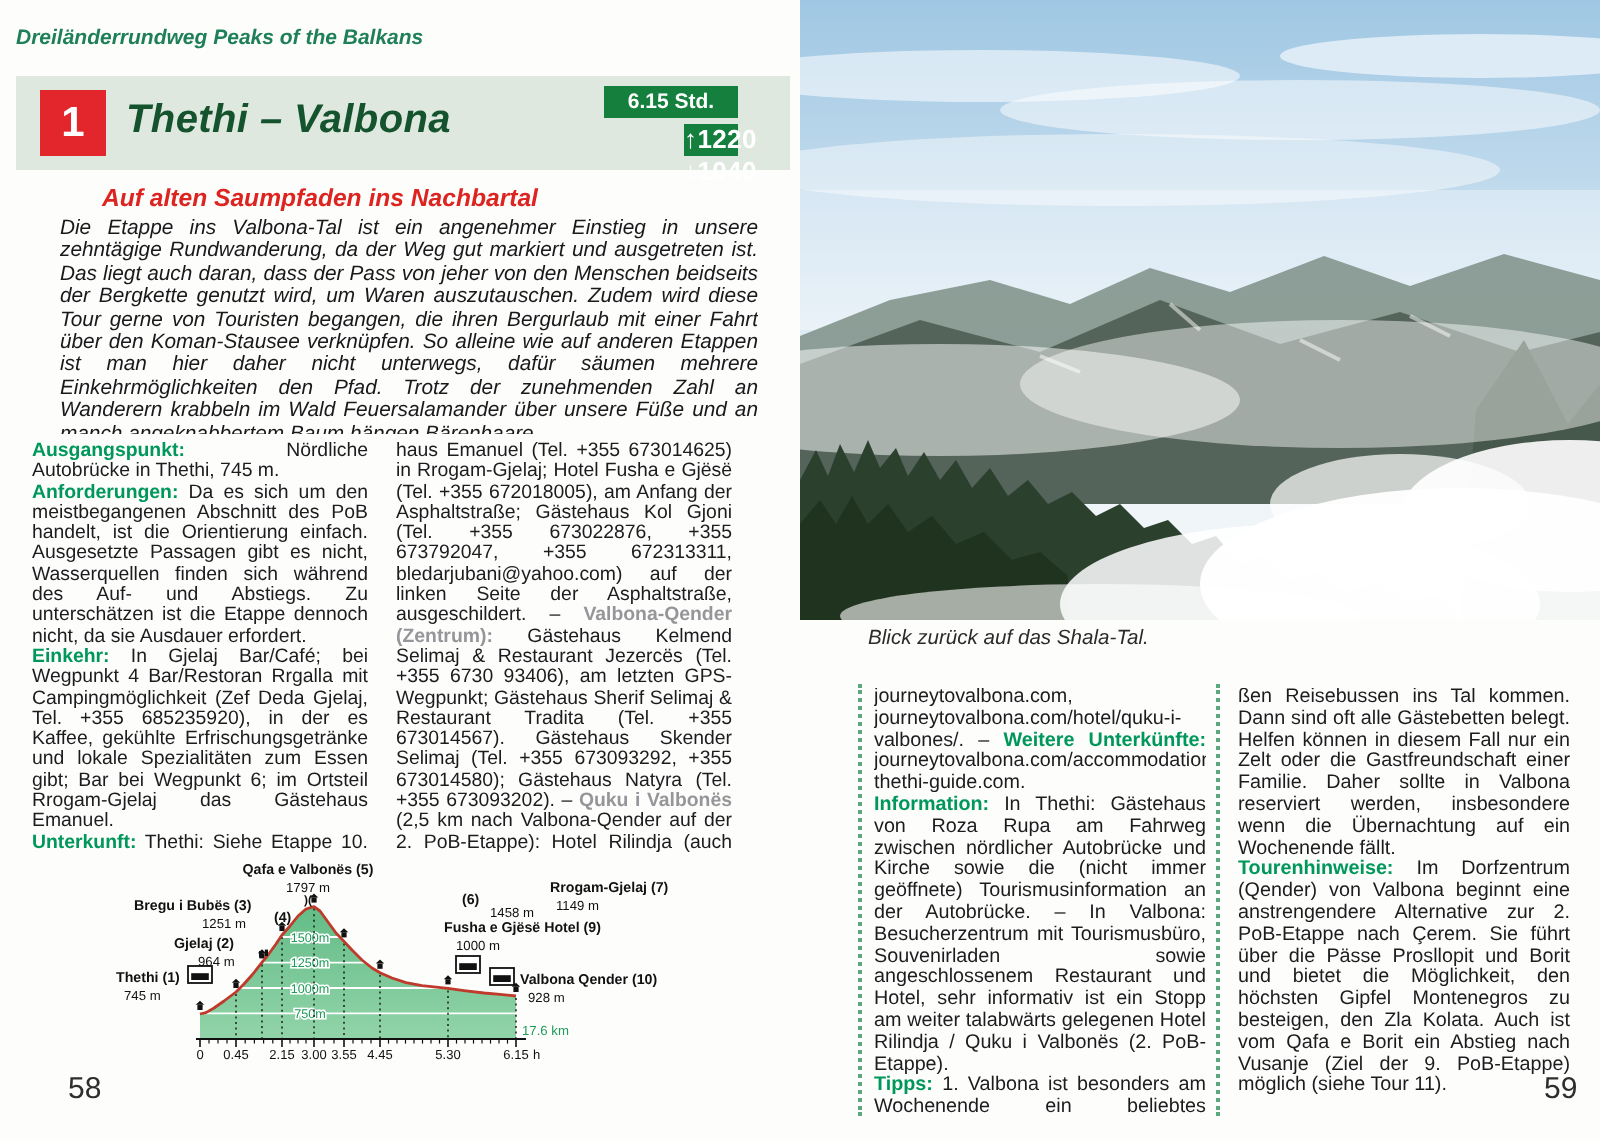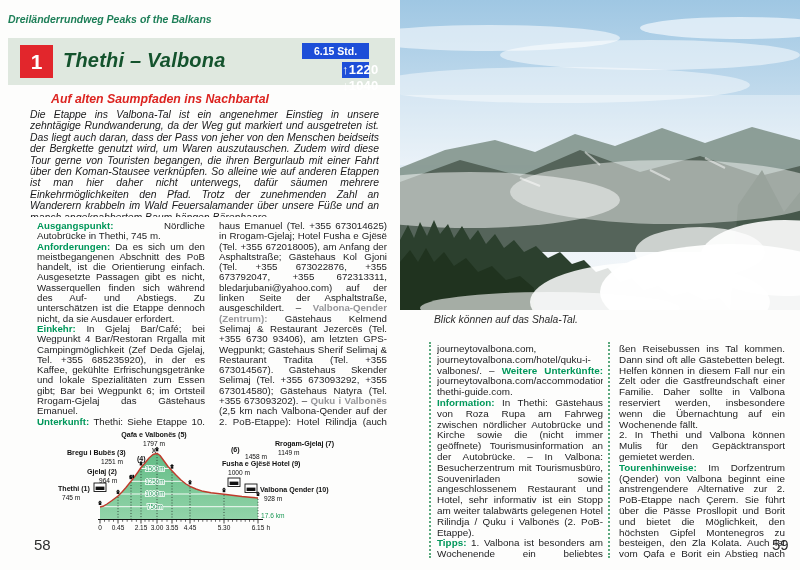--- a/index.html
+++ b/index.html
@@ -7,31 +7,31 @@
   .sheet{position:relative;width:800px;height:570px;background:#fdfdfc;overflow:hidden;}
 
   .series-header{position:absolute;left:8px;top:13px;width:387px;text-align:left;
     font-style:italic;font-weight:bold;font-size:10.5px;color:#1e7f58;}
 
   .title-bar{position:absolute;left:8px;top:38px;width:387px;height:47px;background:#dfe8df;}
   .stage-num{position:absolute;left:12px;top:7px;width:33px;height:33px;background:#e2262c;
     color:#fff;font-weight:bold;font-size:21px;display:flex;align-items:center;justify-content:center;}
   .stage-title{position:absolute;left:55px;top:11px;font-size:20px;font-weight:bold;font-style:italic;color:#14532d;letter-spacing:.2px;}
   .badges{position:absolute;left:294px;top:5px;width:67px;}
-  .badge{background:#1d4ed8;color:#fff;font-weight:bold;text-align:center;height:16px;line-height:16px;}
+  .badge{background:#15803d;color:#fff;font-weight:bold;text-align:center;height:16px;line-height:16px;}
   .badge.duration{font-size:10.5px;margin-bottom:3px;}
   .badge.updown{font-size:13px;letter-spacing:.2px;margin-left:40px;}
 
   .subtitle{position:absolute;left:30px;top:92px;font-size:12.3px;font-weight:bold;font-style:italic;color:#dc2420;margin-left:21px;}
 
   .intro{position:absolute;left:30px;top:109px;width:349px;height:108px;overflow:hidden;
     font-style:italic;font-size:10.4px;line-height:11.4px;text-align:justify;color:#19191b;}
 
   .cols{position:absolute;display:flex;overflow:hidden;}
-  .cols-left{left:37px;top:221px;width:350px;height:206px;gap:14px;}
+  .cols-left{left:16px;top:221px;width:350px;height:206px;gap:14px;}
   .cols-right{left:437px;top:344px;width:352px;height:214px;gap:16px;}
   .col{flex:0 0 auto;text-align:justify;font-size:9.7px;line-height:10.3px;color:#1c1c1e;overflow:hidden;}
   .cols-left .col{width:168px;}
   .cols-right .col{width:166px;font-size:9.9px;line-height:10.8px;}
   .col p{margin:0;}
   .seg-g{color:#00975a;font-weight:bold;}
   .seg-y{color:#96969a;font-weight:bold;}
   .seg-p{}
 
   .divider-v{position:absolute;width:0;border-left:2px dotted #5aa97d;}
@@ -229,33 +229,32 @@
     <ellipse cx="270" cy="192" rx="160" ry="32" fill="#ffffff" opacity="0.45"></ellipse>
     <path d="M0,310 L0,240 L8,225 L14,238 L20,222 L27,236 L34,220 L40,234 L48,224 L54,238 L62,226 L70,240 L78,230 L86,244 L95,234 L104,248 L114,240 L124,252 L136,246 L148,258 L160,252 L172,264 L184,260 L196,272 L208,268 L220,282 L232,278 L244,290 L258,286 L272,296 L288,292 L304,300 L320,298 L330,310 Z" fill="#2c402e"></path>
     <path d="M0,310 L0,262 L10,250 L18,262 L26,248 L34,262 L44,252 L54,266 L66,258 L78,272 L92,266 L106,280 L120,276 L134,288 L134,310 Z" fill="#20331f"></path>
     <ellipse cx="330" cy="292" rx="130" ry="48" fill="#ffffff" opacity="0.95"></ellipse>
     <ellipse cx="250" cy="302" rx="120" ry="40" fill="#ffffff" opacity="0.85"></ellipse>
     <ellipse cx="385" cy="258" rx="85" ry="38" fill="#ffffff" opacity="0.9"></ellipse>
     <ellipse cx="300" cy="252" rx="65" ry="25" fill="#ffffff" opacity="0.7"></ellipse>
     <ellipse cx="150" cy="308" rx="130" ry="16" fill="#ffffff" opacity="0.6"></ellipse>
   </svg>
 
-  <div class="caption">Blick können auf das Shala-Tal.</div>
+  <div class="caption">Blick zurück auf das Shala-Tal.</div>
 
   <div class="divider-v" id="divider-gutter"></div>
   <div class="divider-v" id="divider-cols"></div>
 
   <div class="cols cols-right">
     <div class="col">
         <p><span class="seg-p">journeytovalbona.com, journeytovalbona.com/hotel/quku-i-valbones/. – </span><span class="seg-g">Weitere Unterkünfte:</span><span class="seg-p"> journeytovalbona.com/accommodations, thethi-guide.com.</span></p>
         <p><span class="seg-g">Information:</span><span class="seg-p"> In Thethi: Gästehaus von Roza Rupa am Fahrweg zwischen nördlicher Autobrücke und Kirche sowie die (nicht immer geöffnete) Tourismusinformation an der Autobrücke. – In Valbona: Besucherzentrum mit Tourismusbüro, Souvenirladen sowie angeschlossenem Restaurant und Hotel, sehr informativ ist ein Stopp am weiter talabwärts gelegenen Hotel Rilindja / Quku i Valbonës (2. PoB-Etappe).</span></p>
         <p><span class="seg-g">Tipps:</span><span class="seg-p"> 1. Valbona ist besonders am Wochenende ein beliebtes Ausflugsziel für kosovarische und albanische Großstädter, die von Freitag bis Sonntag mit gro-</span></p>
       </div>
     <div class="col">
         <p><span class="seg-p">ßen Reisebussen ins Tal kommen. Dann sind oft alle Gästebetten belegt. Helfen können in diesem Fall nur ein Zelt oder die Gastfreundschaft einer Familie. Daher sollte in Valbona reserviert werden, insbesondere wenn die Übernachtung auf ein Wochenende fällt.</span></p>
-        <p><span class="seg-p">2. In Thethi und Valbona können Mulis für den Gepäcktransport gemietet werden.</span></p>
         <p><span class="seg-g">Tourenhinweise:</span><span class="seg-p"> Im Dorfzentrum (Qender) von Valbona beginnt eine anstrengendere Alternative zur 2. PoB-Etappe nach Çerem. Sie führt über die Pässe Prosllopit und Borit und bietet die Möglichkeit, den höchsten Gipfel Montenegros zu besteigen, den Zla Kolata. Auch ist vom Qafa e Borit ein Abstieg nach Vusanje (Ziel der 9. PoB-Etappe) möglich (siehe Tour 11).</span></p>
       </div>
   </div>
 
   <div class="page-num" id="page-num-right">59</div>
 
 </div>
 
 </body></html>

